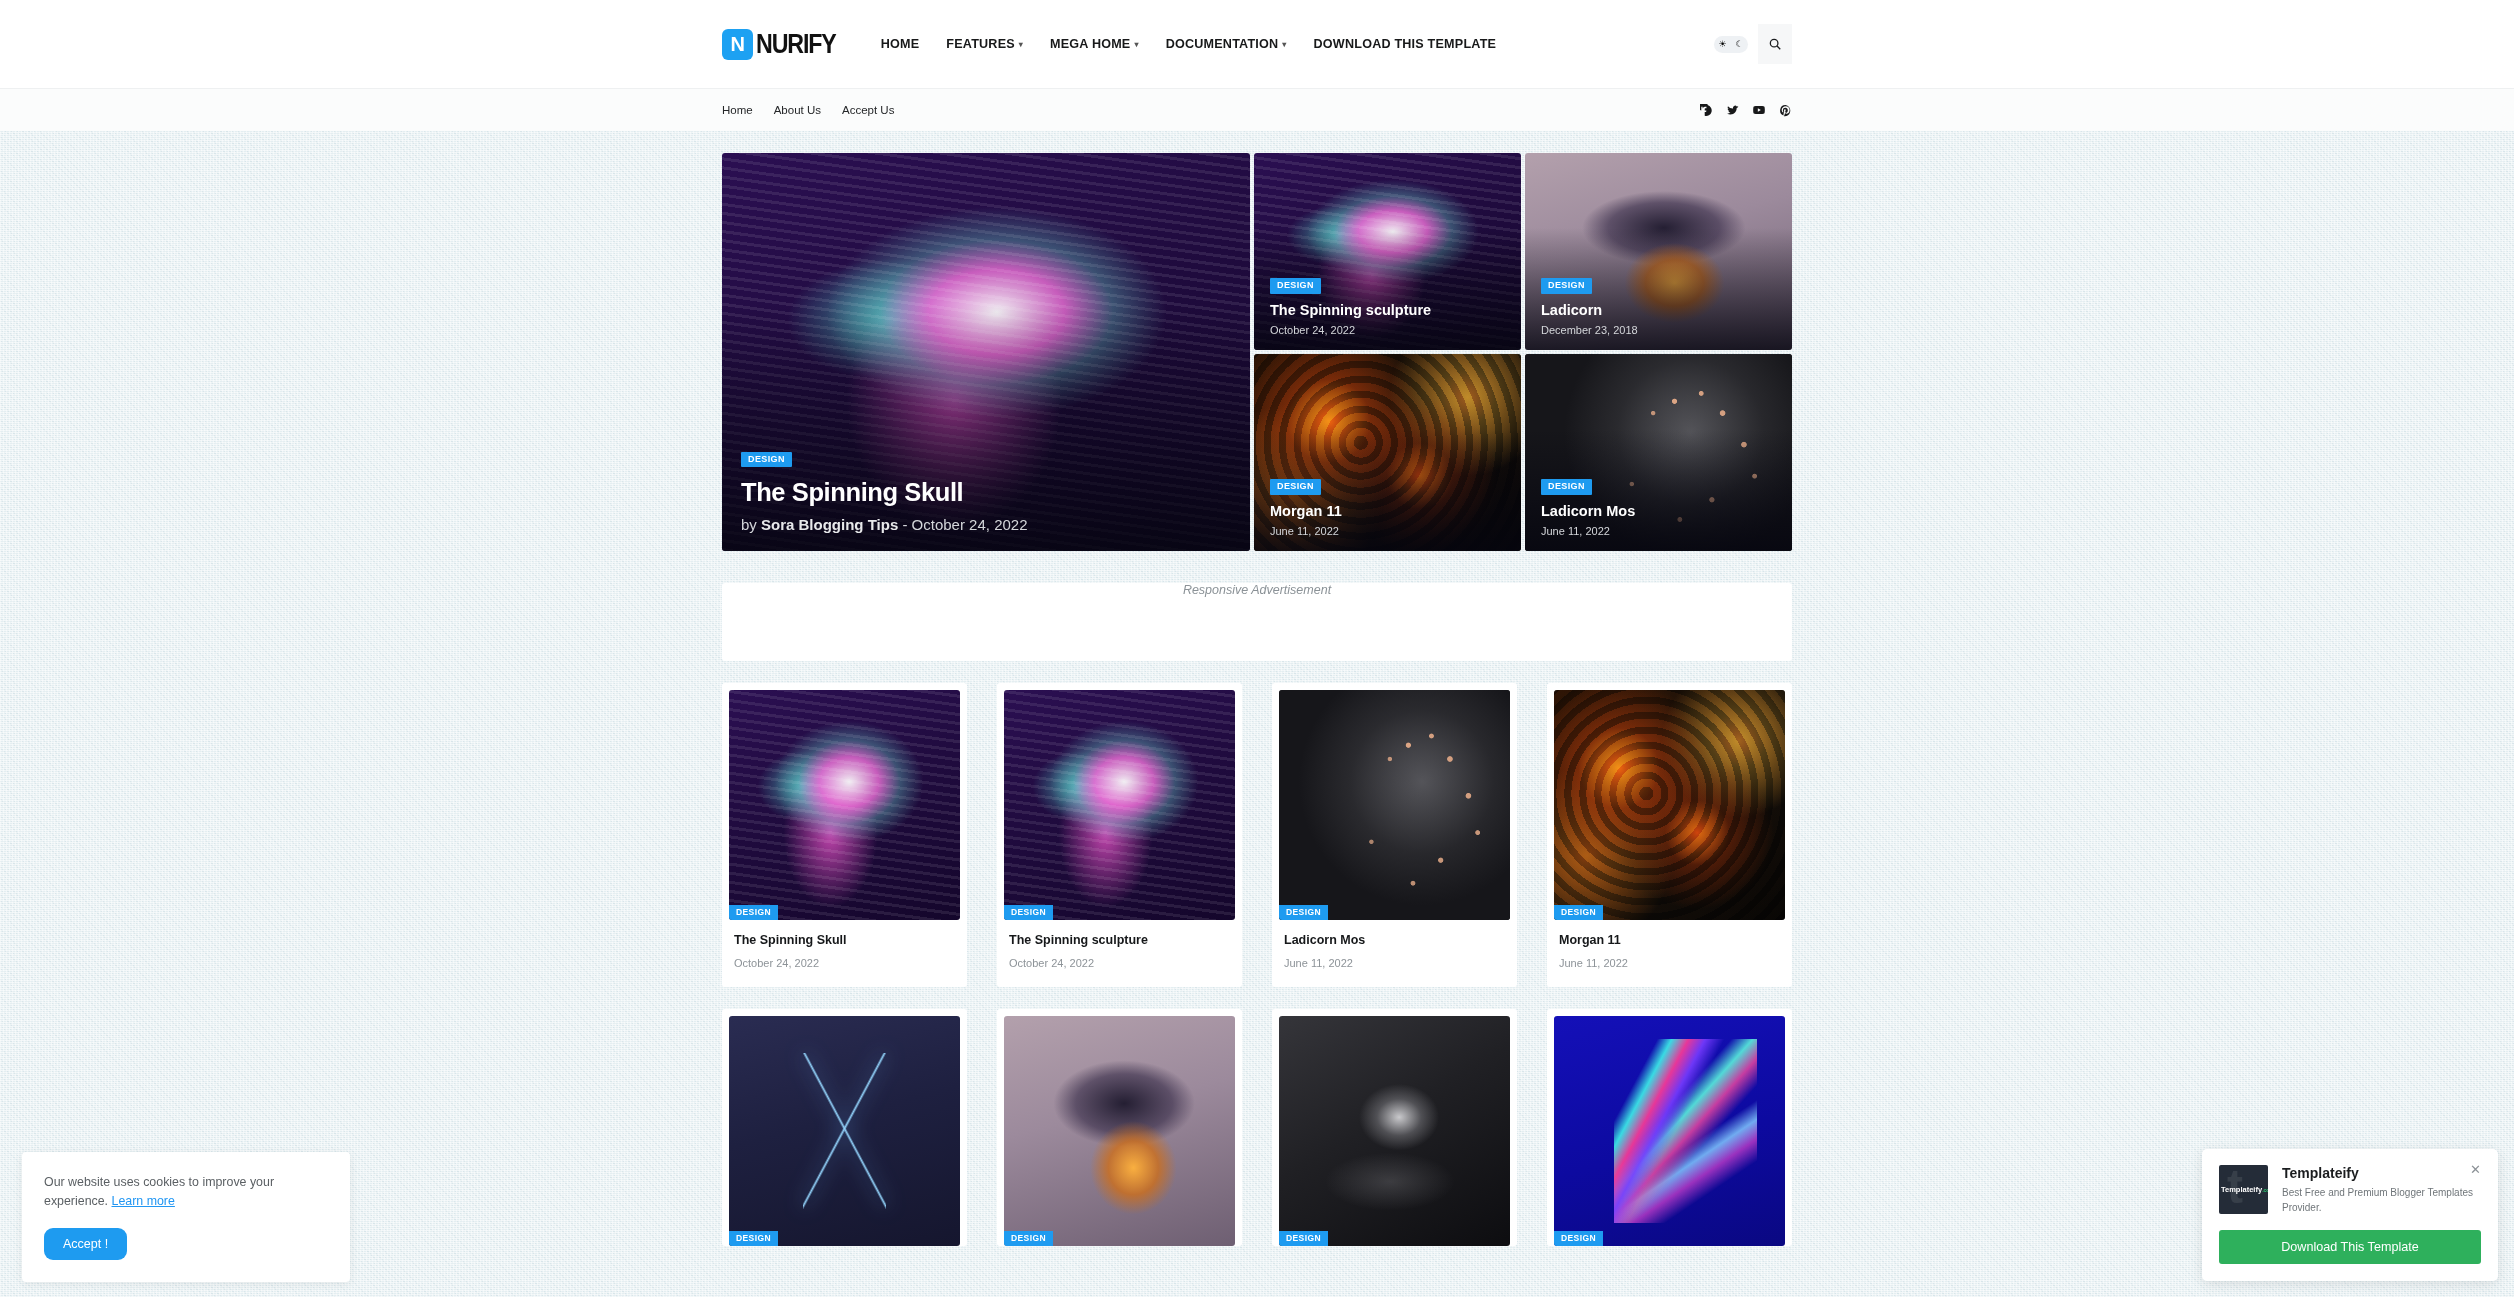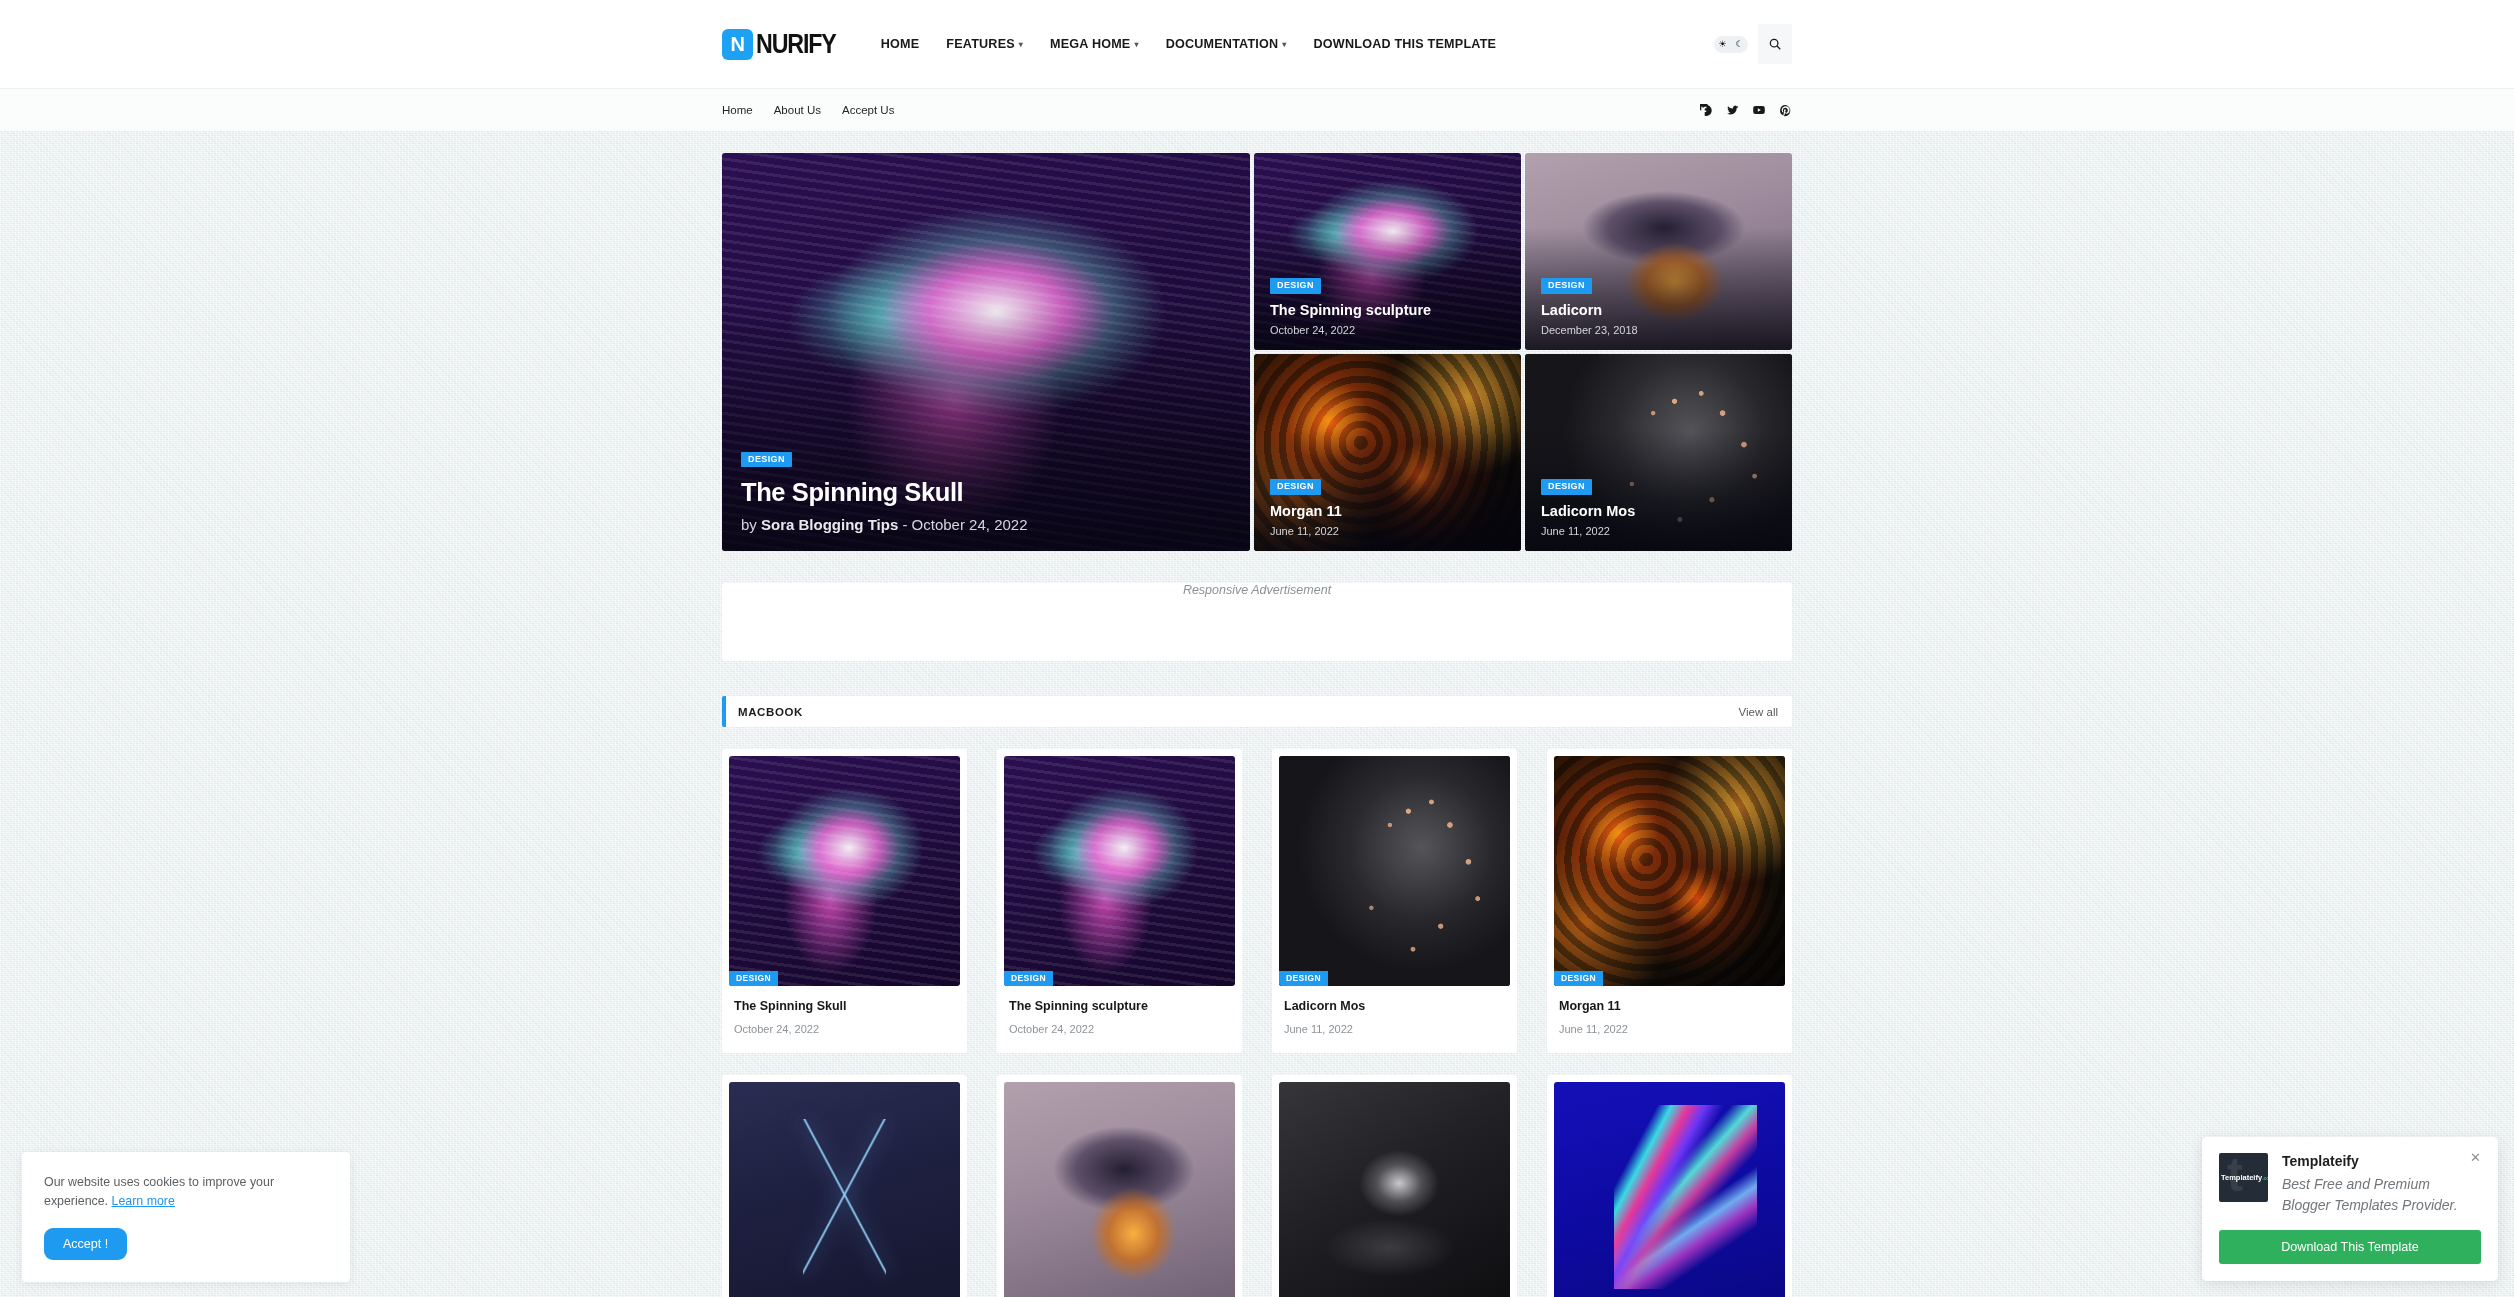--- a/index.html
+++ b/index.html
@@ -232,21 +232,21 @@
   .tfy-logo .t {
     position: absolute; left: 8px; top: -6px; font-size: 48px; font-weight: 700;
     color: rgba(255,255,255,.09); font-family: "Liberation Sans", sans-serif;
   }
   .tfy-logo .lbl {
     position: absolute; left: 2px; top: 20px; font-size: 7.5px; font-weight: 700; color: #fff;
     white-space: nowrap;
   }
   .tfy-logo .lbl i { color: #2ecc71; font-style: normal; font-size: 5px; }
   .tfy-name { font-size: 14px; font-weight: 700; color: #1b1d1f; }
-  .tfy-desc { font-size: 14px; color: #70767a; line-height: 1.45; margin-top: 5px; font-style: italic; }
+  .tfy-desc { font-size: 10px; color: #70767a; line-height: 1.45; margin-top: 5px; }
   .tfy-close {
     position: absolute; right: 0; top: -2px; font-size: 13px; color: #8b9196; cursor: pointer;
     line-height: 1;
   }
   .tfy-btn {
     margin-top: 15px; width: 100%; background: #2eb05c; color: #fff; border: 0;
     padding: 10px 0; border-radius: 3px; font-size: 12.6px; cursor: pointer;
     font-family: "Liberation Sans", sans-serif;
   }
 </style>
@@ -380,24 +380,20 @@
           </div>
         </div>
       </div>
     </div>
   </div>
 
   <div class="adbox">
     <span>Responsive Advertisement</span>
   </div>
 
-  <div class="sec-head">
-    <div class="sec-title">MACBOOK</div>
-    <a href="#" class="sec-viewall">View all</a>
-  </div>
 
   <div class="grid">
     <div class="card">
       <div class="card-img">
           <div class="art art-skull"></div>
         <span class="card-badge">DESIGN</span>
         </div>
       <div class="card-body">
         <div class="card-title">The Spinning Skull</div>
         <div class="card-date">October 24, 2022</div>

